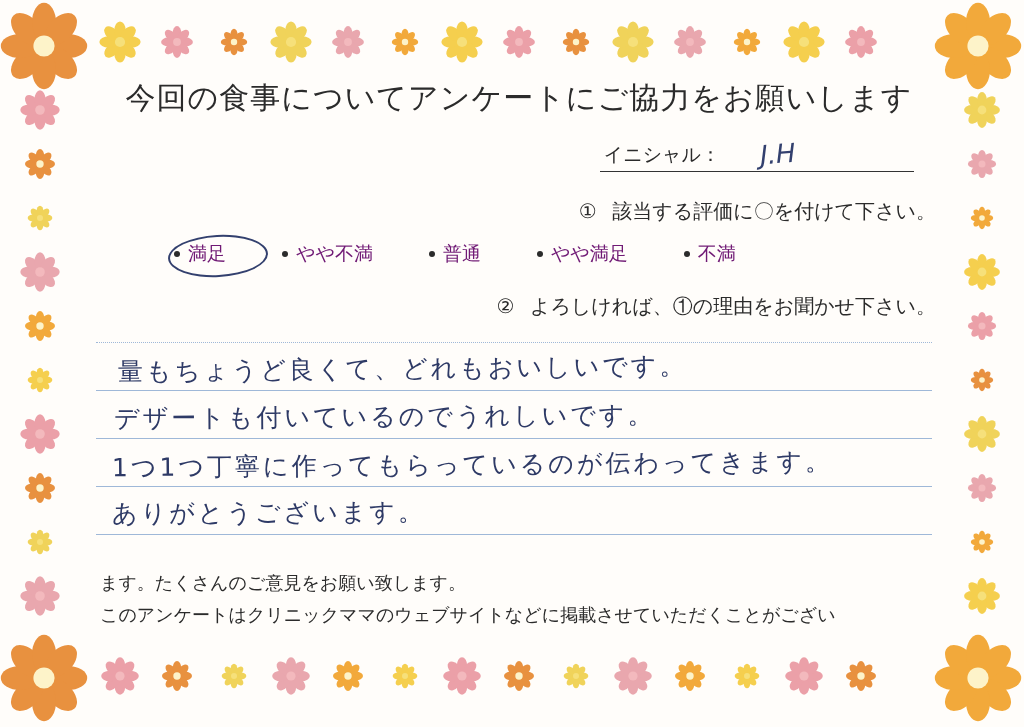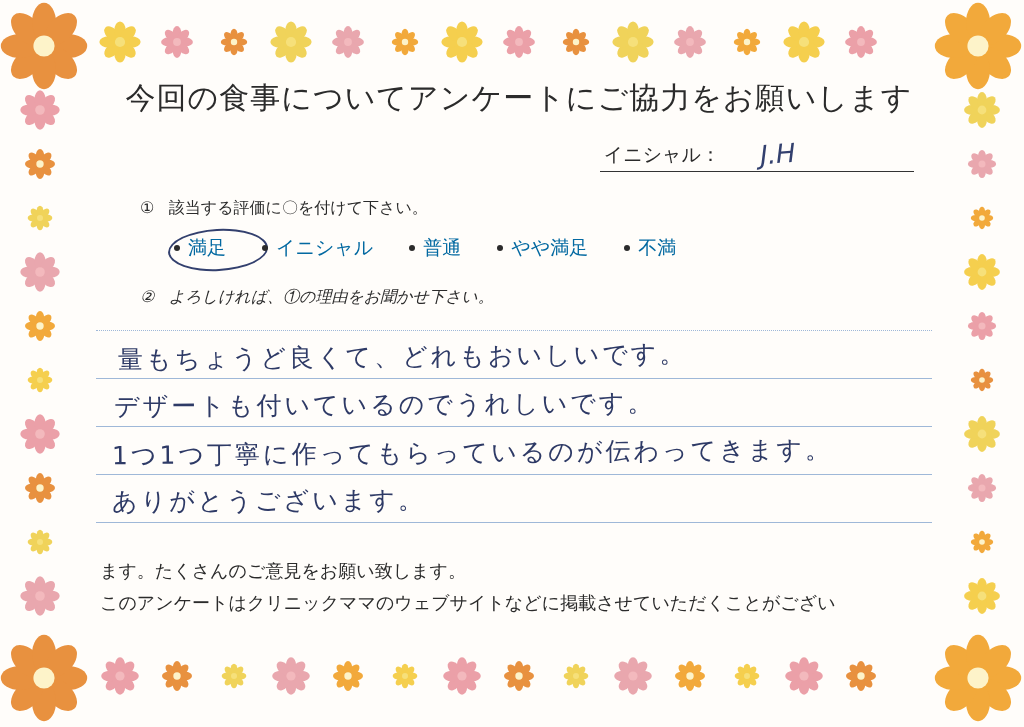--- a/index.html
+++ b/index.html
@@ -71,34 +71,35 @@
     position: absolute;
     left: 36px;
     bottom: 2px;
     font-size: 26px;
     font-style: italic;
     color: #33406e;
     transform: rotate(-4deg);
   }
   .q-line {
     margin-top: 26px;
-    font-size: 16px;
+    font-size: 20px;
     color: #2b2b2b;
     padding-left: 44px;
+    text-align: right;
   }
   .q-num { margin-right: 10px; }
 
   .options {
     margin-top: 16px;
     display: flex;
     align-items: flex-end;
     padding-left: 78px;
-    gap: 36px;
+    gap: 56px;
     font-size: 19px;
-    color: #0369a1;
+    color: #701a75;
   }
   .option {
     position: relative;
     display: flex;
     align-items: center;
     white-space: nowrap;
   }
   .bullet {
     display: inline-block;
     width: 6px;
@@ -112,21 +113,21 @@
     position: absolute;
     left: -6px;
     top: 50%;
     width: 96px;
     height: 38px;
     margin-top: -19px;
     border: 2.2px solid #33406e;
     border-radius: 50%;
     transform: rotate(-3deg);
   }
-  .q2 { margin-top: 26px; font-style: italic; }
+  .q2 { margin-top: 26px; }
 
   
   .lines {
     position: relative;
     margin-top: 22px;
     height: 212px;
     padding-left: 4px;
     text-align: center;
   }
   .rule {
@@ -858,21 +859,21 @@
       <span>該当する評価に〇を付けて下さい。</span>
     </div>
 
     <div class="options">
       <span class="option circled">
         <span class="bullet"></span>
         <span>満足</span>
       </span>
       <span class="option">
         <span class="bullet"></span>
-        <span>イニシャル</span>
+        <span>やや不満</span>
       </span>
       <span class="option">
         <span class="bullet"></span>
         <span>普通</span>
       </span>
       <span class="option">
         <span class="bullet"></span>
         <span>やや満足</span>
       </span>
       <span class="option">

